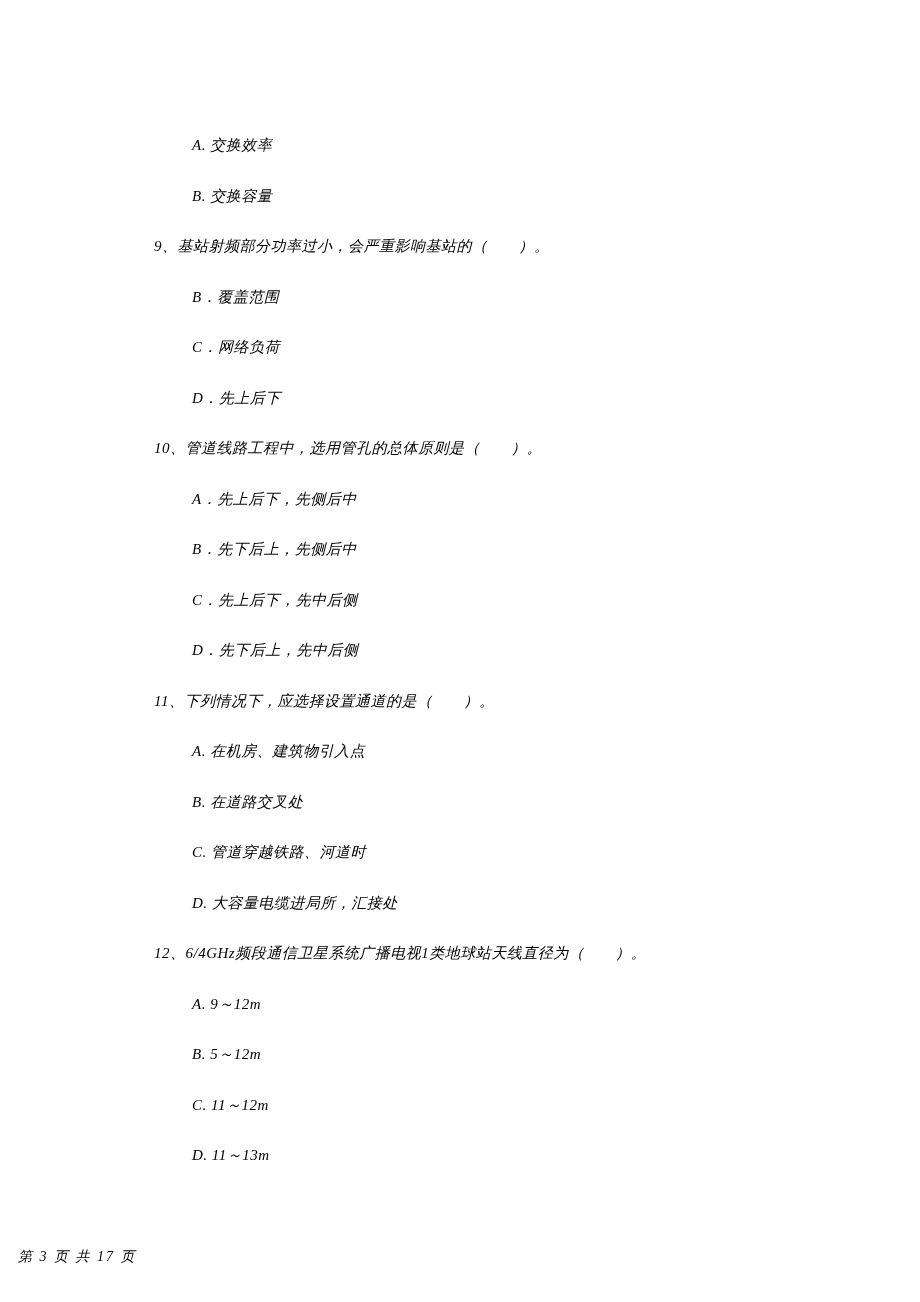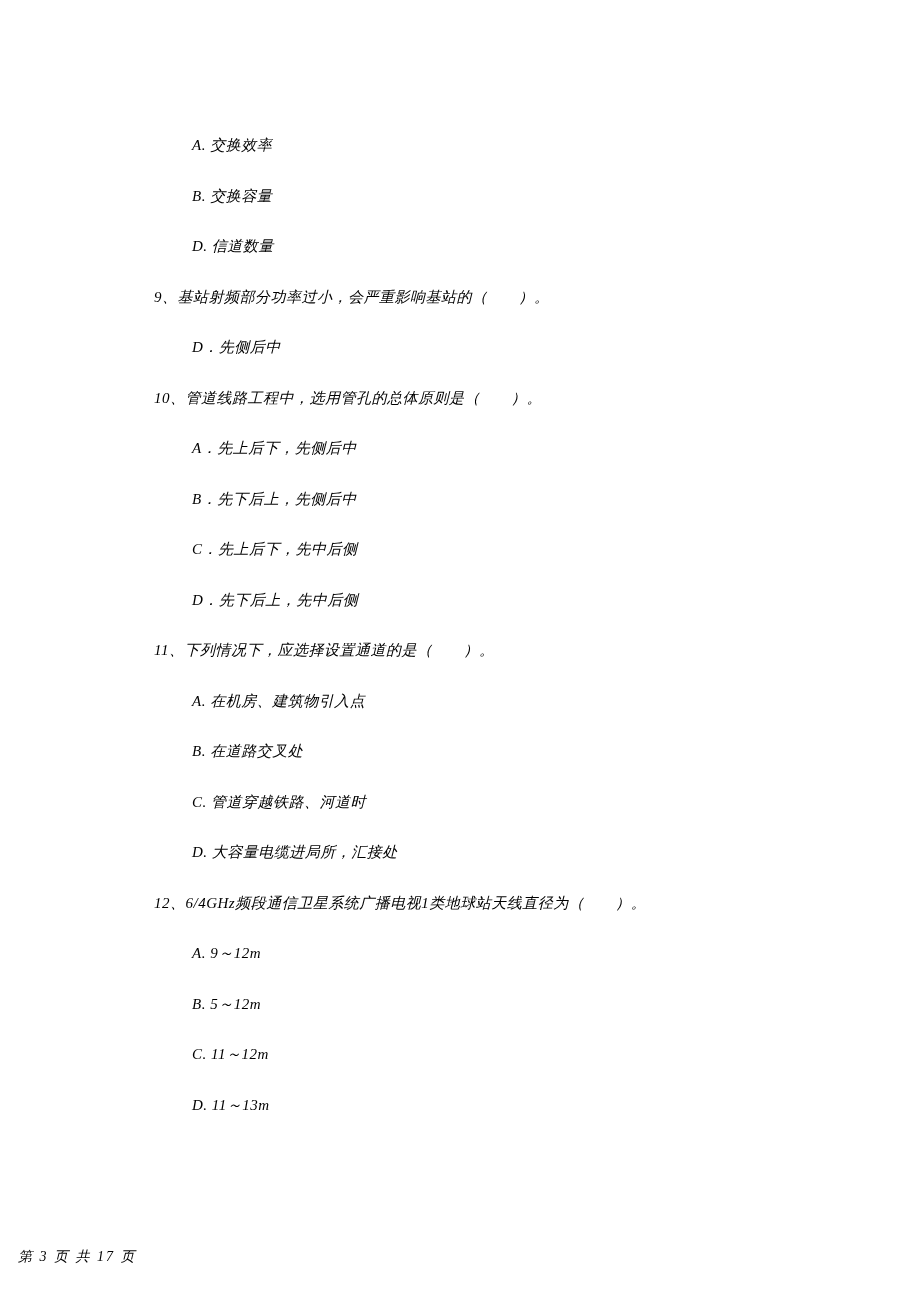--- a/index.html
+++ b/index.html
@@ -38,24 +38,25 @@
       font-size: 14px;
       letter-spacing: 2px;
     }
   </style>
 </head>
 <body>
 
 <div class="content">
   <div class="option">A. 交换效率</div>
   <div class="option">B. 交换容量</div>
-  <div class="option">D. 信道数量</div>
 
   <div class="question">9、基站射频部分功率过小，会严重影响基站的（　　）。</div>
-  <div class="option">D．先侧后中</div>
+  <div class="option">B．覆盖范围</div>
+  <div class="option">C．网络负荷</div>
+  <div class="option">D．先上后下</div>
 
   <div class="question">10、管道线路工程中，选用管孔的总体原则是（　　）。</div>
   <div class="option">A．先上后下，先侧后中</div>
   <div class="option">B．先下后上，先侧后中</div>
   <div class="option">C．先上后下，先中后侧</div>
   <div class="option">D．先下后上，先中后侧</div>
 
   <div class="question">11、下列情况下，应选择设置通道的是（　　）。</div>
   <div class="option">A. 在机房、建筑物引入点</div>
   <div class="option">B. 在道路交叉处</div>

